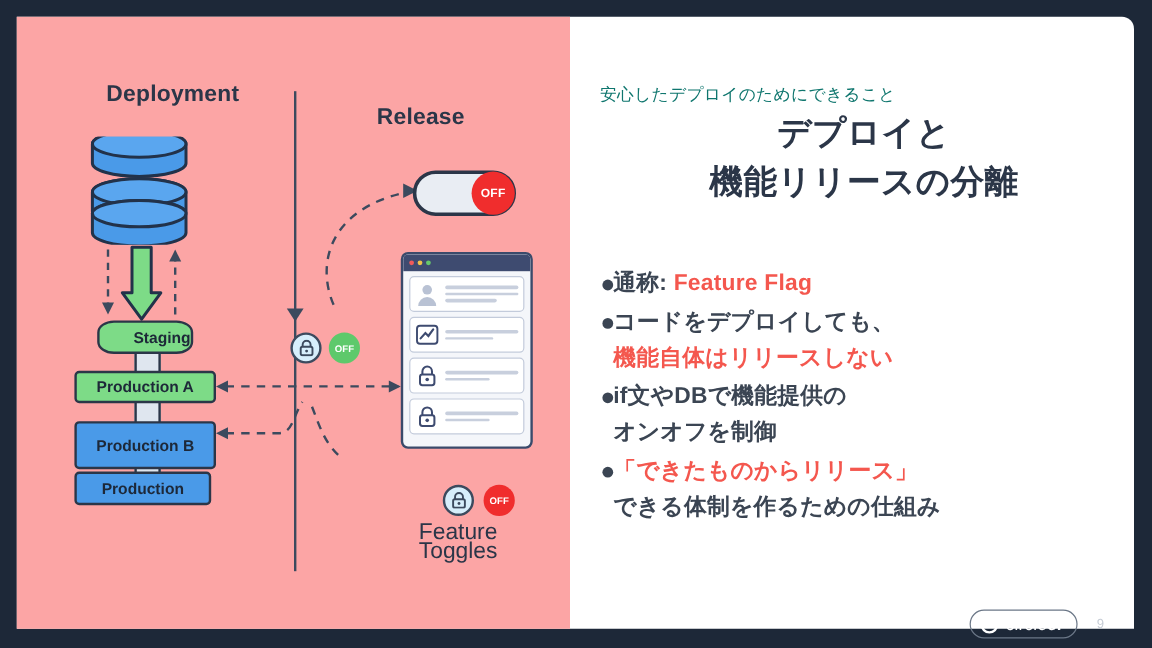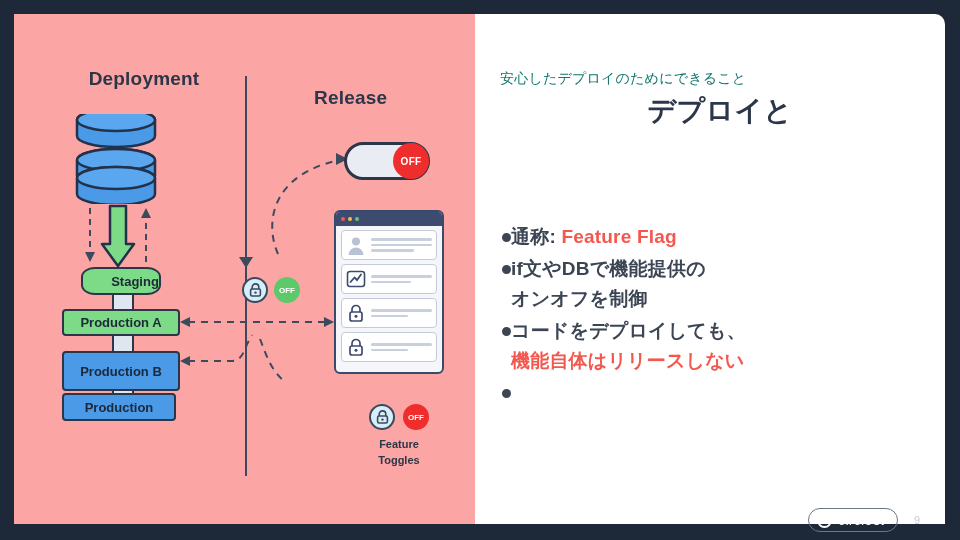--- a/index.html
+++ b/index.html
@@ -103,22 +103,22 @@
     width:26px;height:26px;border-radius:50%;border:2px solid #3c4a5e;
     background:#d7eefb;display:flex;align-items:center;justify-content:center;
     box-sizing:border-box;
   }
   .pill-off{
     width:26px;height:26px;border-radius:50%;
     display:flex;align-items:center;justify-content:center;
     color:#fff;font-size:8px;font-weight:bold;
   }
   .ft-label{
-    margin-top:6px;text-align:center;font-weight:bold;color:#2b3648;
-    font-size:11px;line-height:16px;
+    margin-top:6px;text-align:left;font-weight:normal;color:#2b3648;
+    font-size:19px;line-height:16px;
   }
 
   
   .mid-cluster{position:absolute;left:228px;top:263px;display:flex;gap:6px;}
 
   
   .text-col{position:absolute;left:486px;top:0;width:445px;height:510px;}
   .eyebrow{
     position:absolute;left:0;top:56px;font-size:14px;color:#0f766e;
     letter-spacing:.2px;
@@ -317,46 +317,49 @@
         </div>
       </div>
 
     </div>
 
     <div class="text-col">
       <div class="eyebrow">安心したデプロイのためにできること</div>
 
       <div class="headline">
         <div>デプロイと</div>
+        <div>機能リリースの分離</div>
       </div>
 
       <div class="bullets" id="bullet-list">
           <div class="bullet">
             <span class="dot-mark"></span>
             <div class="btext">
               <div><span>通称: </span><span class="accent">Feature Flag</span></div>
             </div>
           </div>
           <div class="bullet">
             <span class="dot-mark"></span>
             <div class="btext">
+              <div><span>コードをデプロイしても、</span></div>
+              <div><span class="accent">機能自体はリリースしない</span></div>
+            </div>
+          </div>
+          <div class="bullet">
+            <span class="dot-mark"></span>
+            <div class="btext">
               <div><span>if文やDBで機能提供の</span></div>
               <div><span>オンオフを制御</span></div>
             </div>
           </div>
           <div class="bullet">
             <span class="dot-mark"></span>
             <div class="btext">
-              <div><span>コードをデプロイしても、</span></div>
-              <div><span class="accent">機能自体はリリースしない</span></div>
-            </div>
-          </div>
-          <div class="bullet">
-            <span class="dot-mark"></span>
-            <div class="btext">
+              <div><span class="accent">「できたものからリリース」</span></div>
+              <div><span>できる体制を作るための仕組み</span></div>
             </div>
           </div>
         </div>
     </div>
 
   </div>
 
   <div class="logo-wrap">
     <div class="logo-pill">
       <span class="logo-mark">

